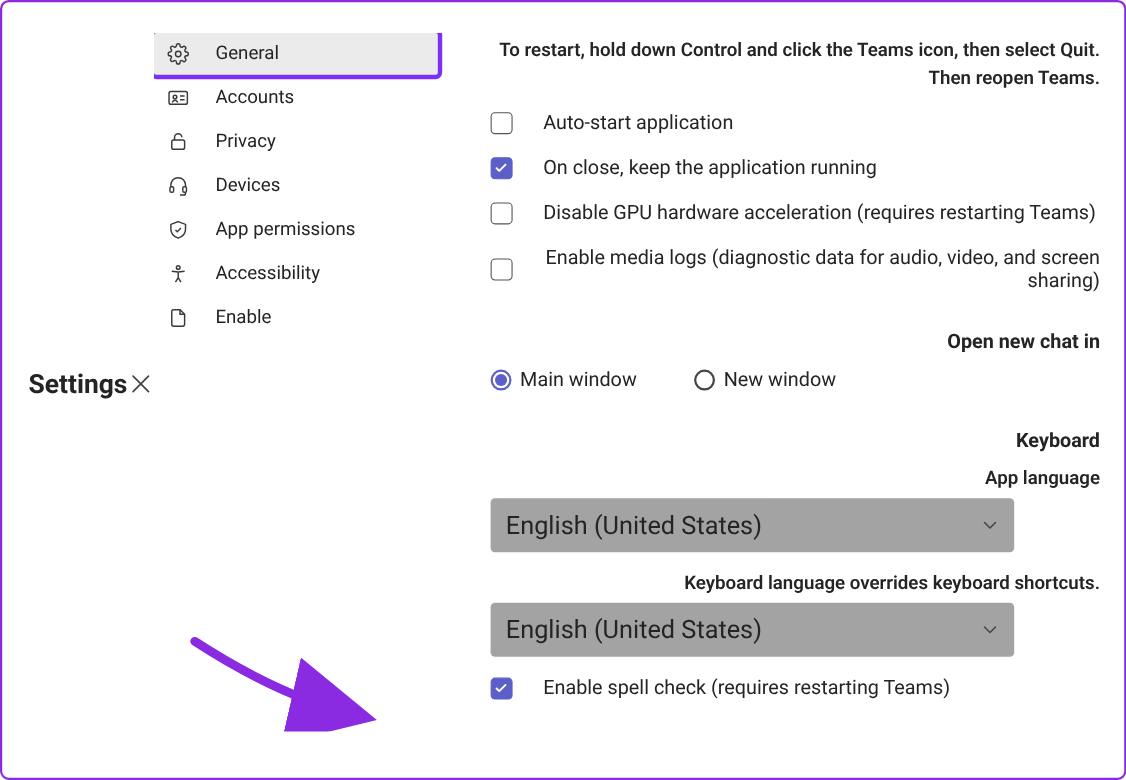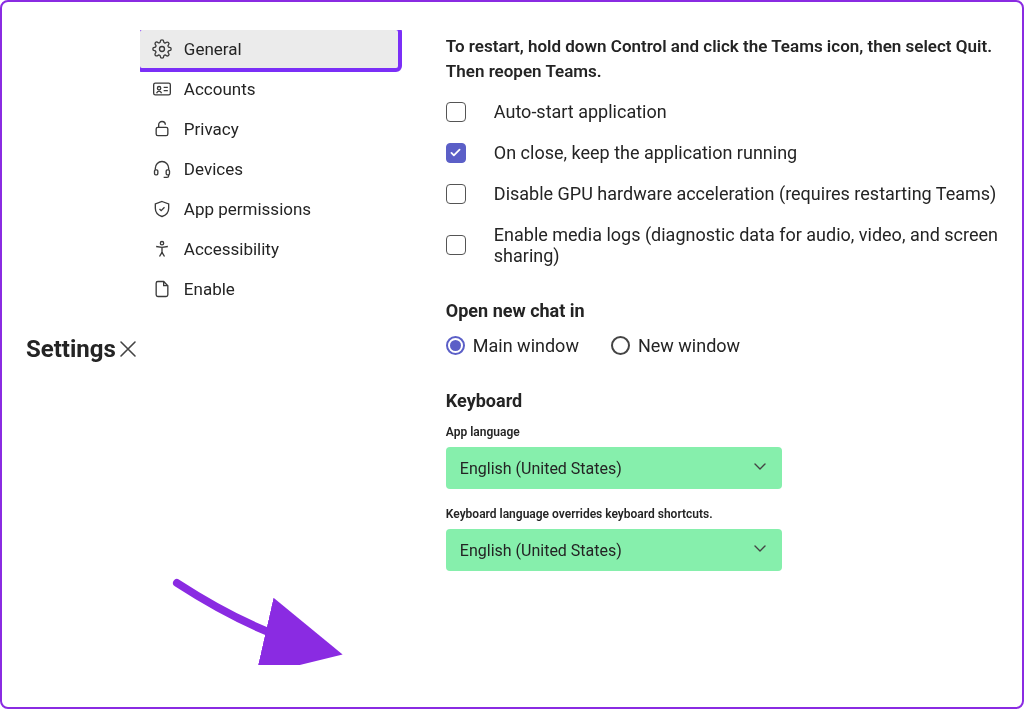--- a/index.html
+++ b/index.html
@@ -45,21 +45,21 @@
     flex: 1;
     overflow: hidden;
   }
   .sidebar {
     width: 258px;
     flex-shrink: 0;
   }
   .sidebar-item {
     display: flex;
     align-items: center;
-    gap: 12px;
+    gap: 24px;
     padding: 9px 12px;
     border-radius: 6px;
     cursor: pointer;
     color: #242424;
     font-size: 17px;
     margin-bottom: 2px;
   }
   .sidebar-item.active {
     background: #ebebeb;
   }
@@ -74,20 +74,21 @@
     align-items: center;
     justify-content: center;
     color: #3a3a3a;
   }
   .main {
     flex: 1;
     padding-left: 48px;
     padding-top: 4px;
     overflow: hidden;
     color: #242424;
+    text-align: right;
   }
   .restart-note {
     font-size: 17px;
     font-weight: 600;
     line-height: 1.45;
     margin-bottom: 18px;
     max-width: 660px;
   }
   .check-row {
     display: flex;
@@ -112,21 +113,21 @@
     color: #fff;
   }
   .section-heading {
     font-size: 18px;
     font-weight: 700;
     margin-top: 34px;
     margin-bottom: 14px;
   }
   .radio-row {
     display: flex;
-    gap: 32px;
+    gap: 52px;
     font-size: 18px;
     margin-bottom: 8px;
   }
   .radio-opt {
     display: flex;
     align-items: center;
     gap: 8px;
   }
   .radio {
     width: 19px;
@@ -146,34 +147,34 @@
     height: 11px;
     background: #5b5fc7;
     border-radius: 50%;
   }
   .subtitle {
     font-size: 16px;
     color: #333;
     margin-bottom: 14px;
   }
   .field-label {
-    font-size: 12px;
+    font-size: 17px;
     font-weight: 600;
     margin-bottom: 8px;
     margin-top: 6px;
   }
   .dropdown {
-    width: 336px;
-    background: #86efac;
+    width: 476px;
+    background: #a3a3a3;
     border-radius: 4px;
     padding: 11px 14px;
     display: flex;
     justify-content: space-between;
     align-items: center;
-    font-size: 16px;
+    font-size: 23px;
     cursor: pointer;
     margin-bottom: 18px;
   }
   .dropdown .chev {
     color: #444;
   }
   .arrow {
     position: absolute;
     left: 165px;
     bottom: 42px;
@@ -324,20 +325,28 @@
       <div class="field-label">Keyboard language overrides keyboard shortcuts.</div>
       <div class="dropdown">
         <span>English (United States)</span>
         <span class="chev">
           <svg width="16" height="16" viewBox="0 0 16 16">
               <path d="M3 6l5 5 5-5" stroke="currentColor" stroke-width="1.4" fill="none" stroke-linecap="round" stroke-linejoin="round"></path>
             </svg>
         </span>
       </div>
 
+      <div class="check-row" style="margin-top:4px;">
+        <span class="chk checked">
+          <svg width="13" height="13" viewBox="0 0 16 16">
+              <path d="M3 8.5l3 3 7-7" stroke="#fff" stroke-width="2.2" fill="none" stroke-linecap="round" stroke-linejoin="round"></path>
+            </svg>
+        </span>
+        <span>Enable spell check (requires restarting Teams)</span>
+      </div>
 
     </div>
   </div>
 
   <svg class="arrow" width="190" height="90" viewBox="0 0 190 90">
     <defs>
       <marker id="ah" markerWidth="10" markerHeight="10" refX="8" refY="5" orient="auto">
         <path d="M0 0 L10 5 L0 10 Z" fill="#8a2be2"></path>
       </marker>
     </defs>

